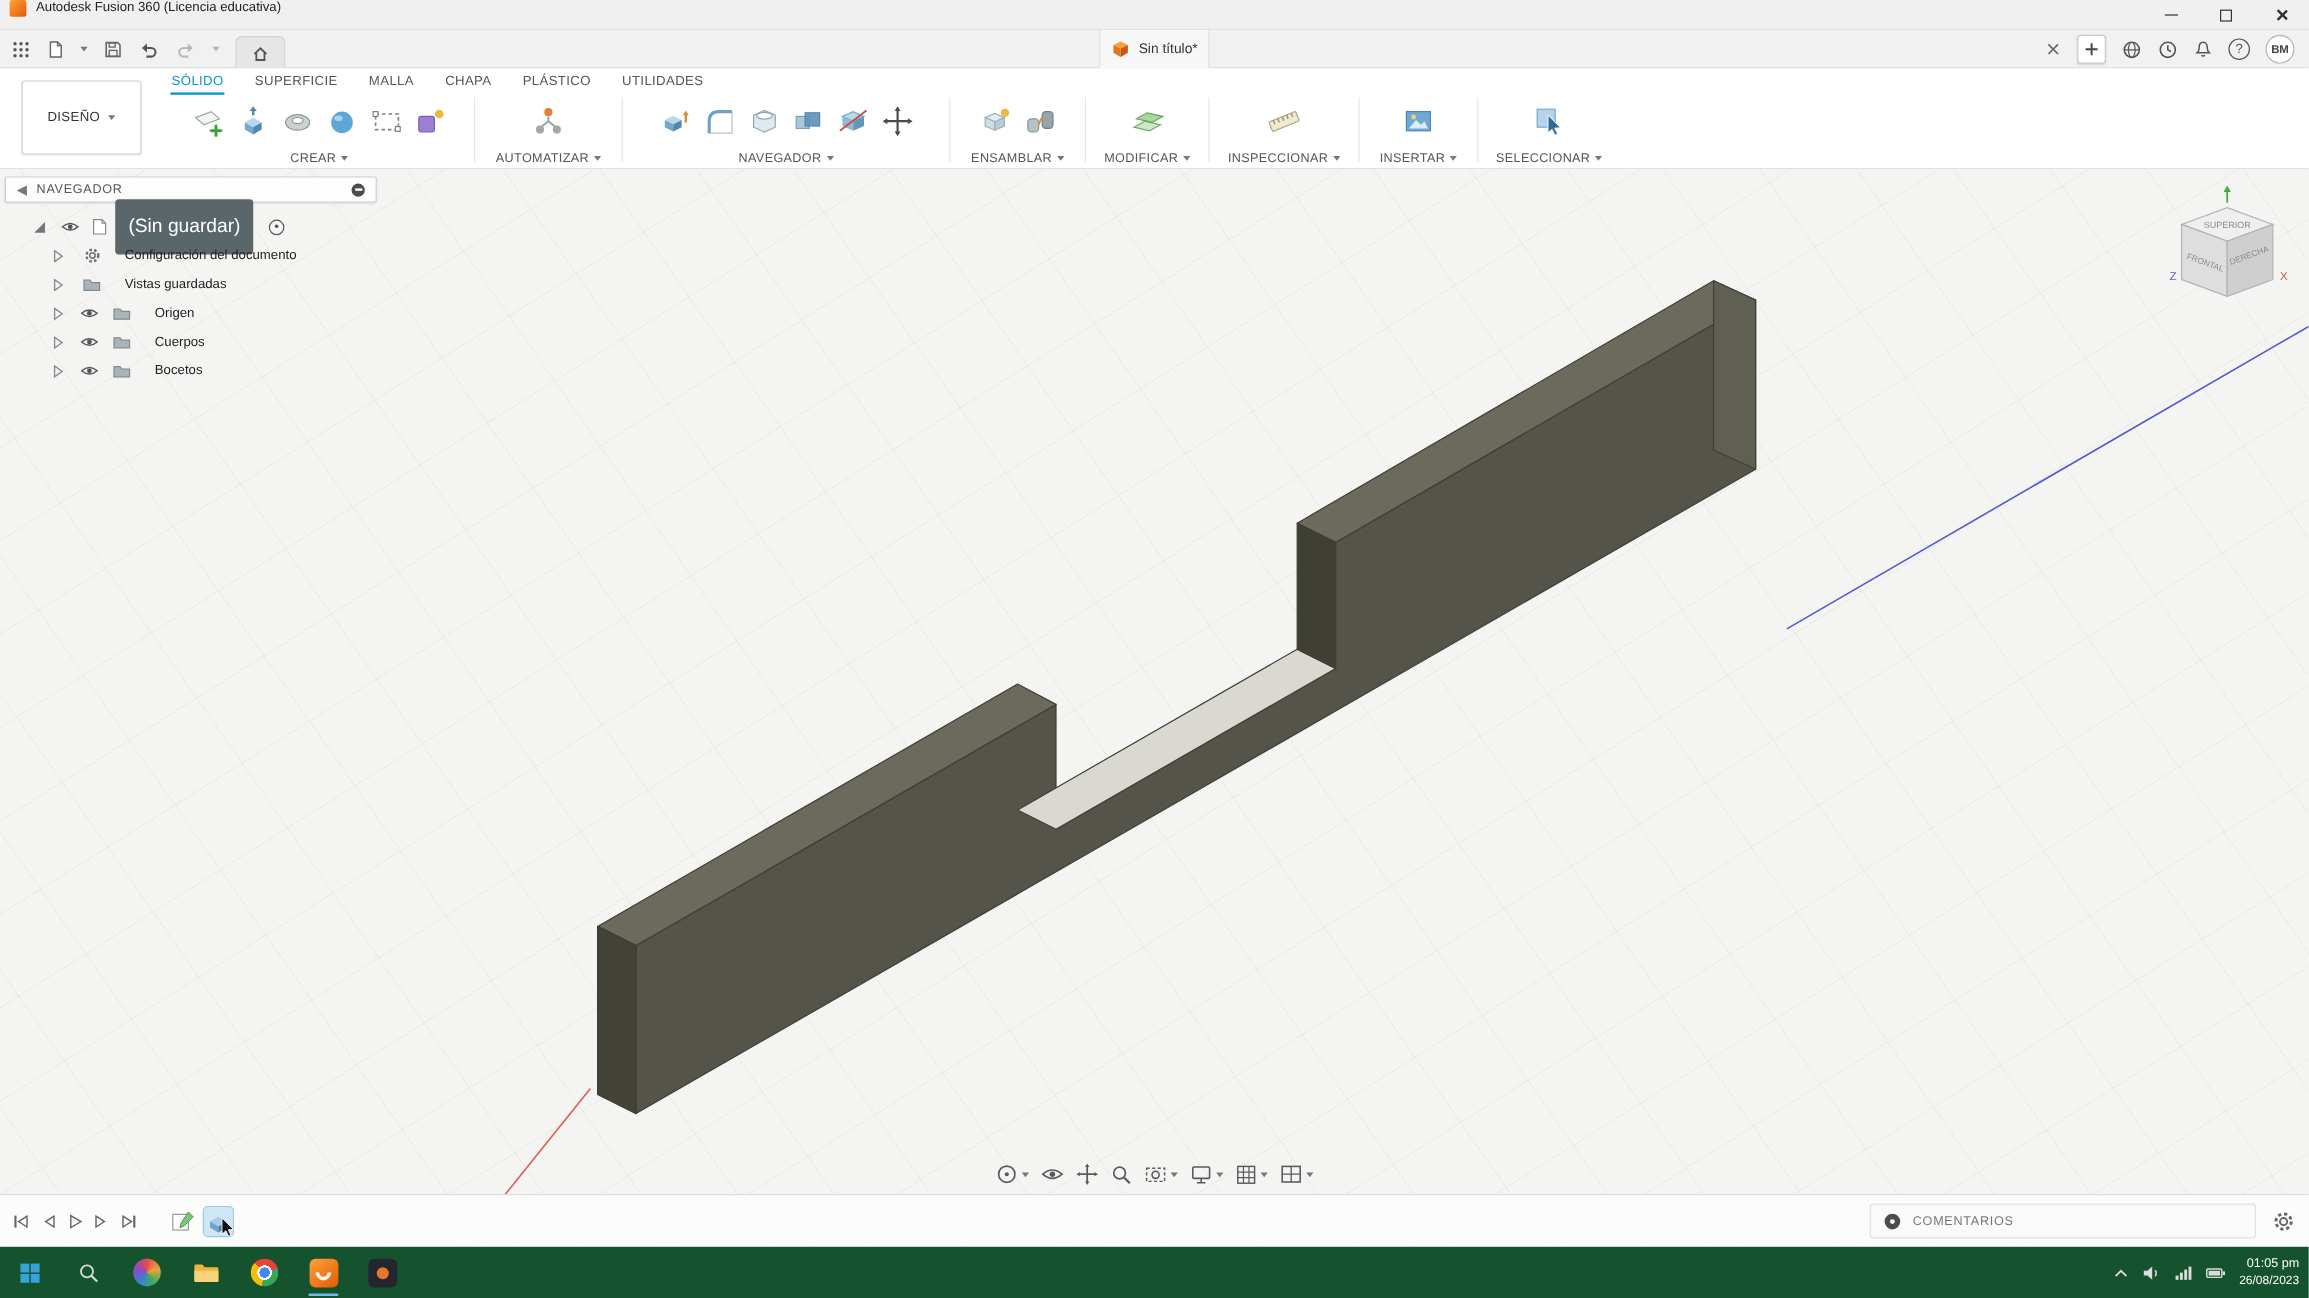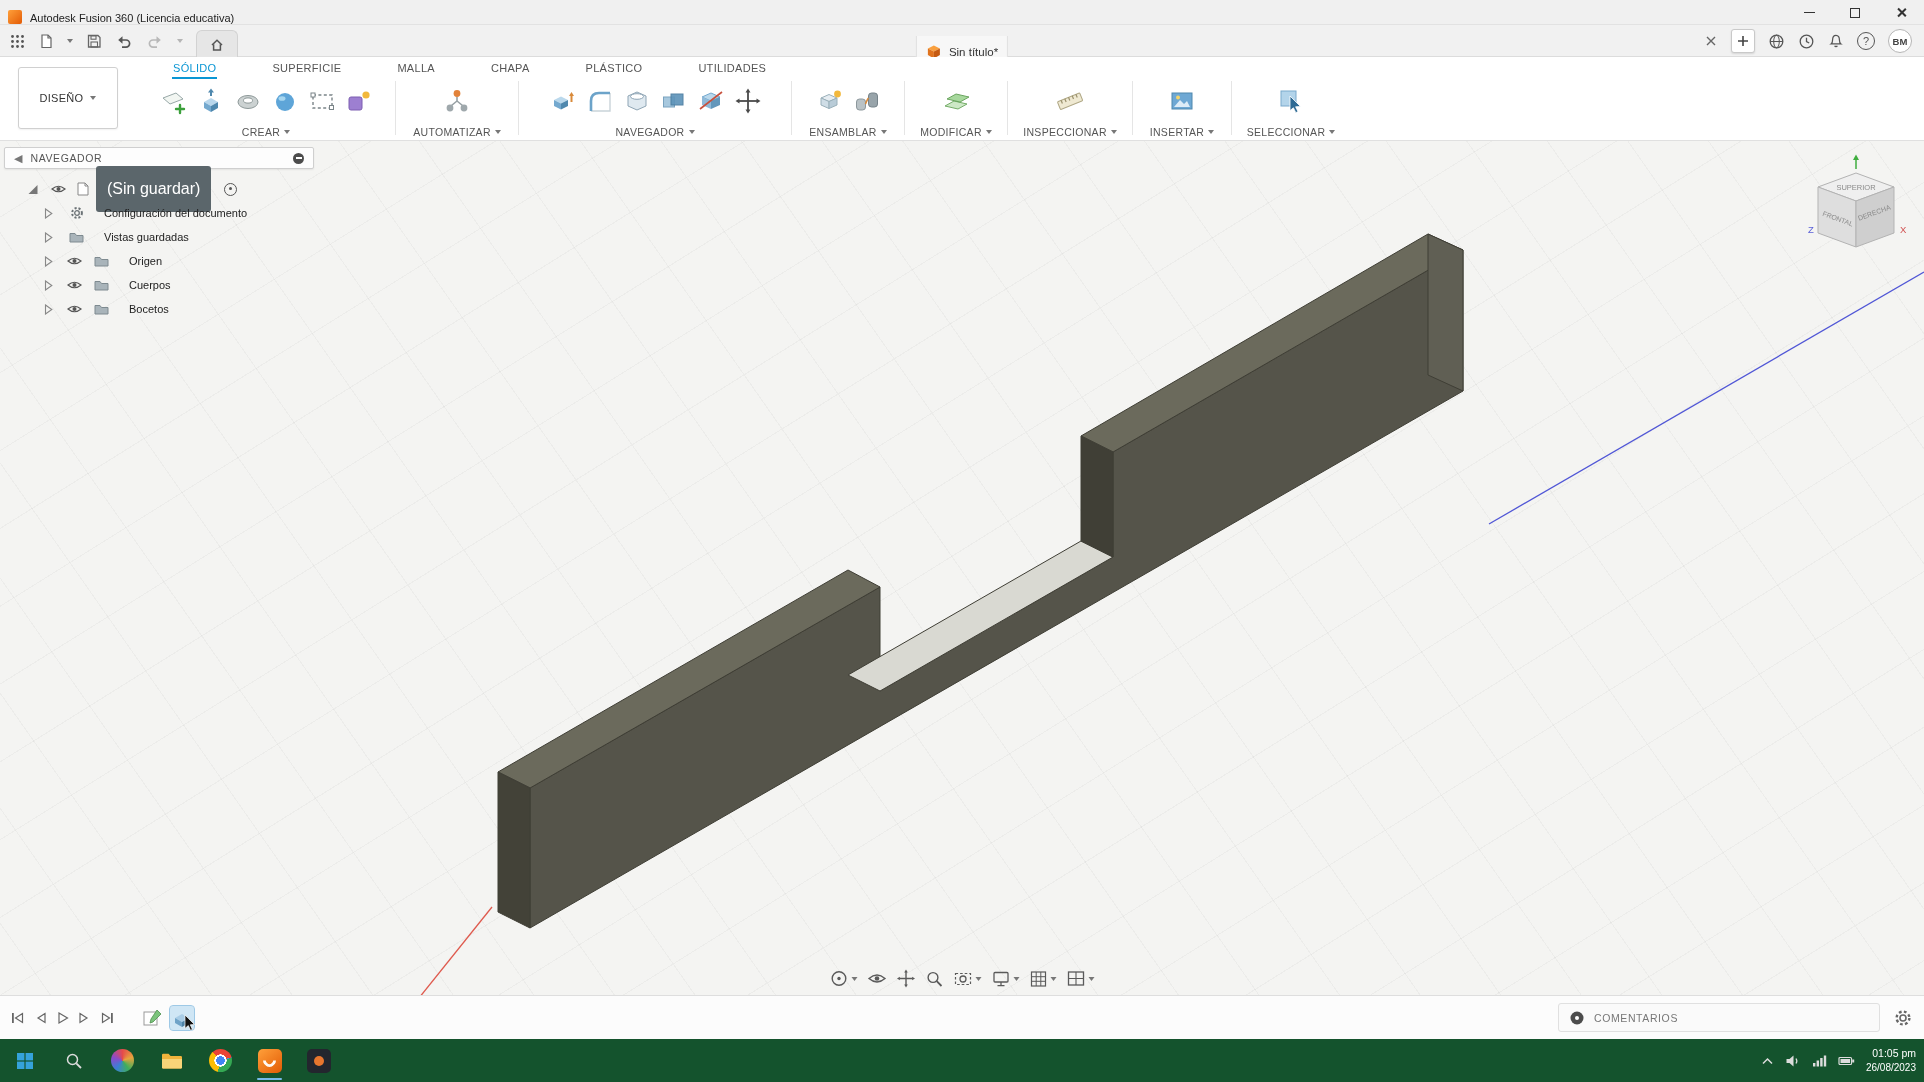--- a/index.html
+++ b/index.html
@@ -1,49 +1,49 @@
 <!DOCTYPE html>
 <html><head>
 <meta charset="utf-8">
 <style>
   * { margin:0; padding:0; box-sizing:border-box; }
   html,body { width:1924px; height:1082px; overflow:hidden; font-family:"Liberation Sans", sans-serif; user-select:none; }
   #app { position:relative; width:1924px; height:1082px; background:#f0f0f0; }
 
   
-  .titlebar { position:absolute; left:0; top:0; width:100%; height:25px; background:#f0f0f0; display:flex; align-items:flex-end; border-bottom:1px solid #e2e2e2; }
+  .titlebar { position:absolute; left:0; top:0; width:100%; height:25px; background:#f0f0f0; display:flex; align-items:flex-start; border-bottom:1px solid #e2e2e2; }
   .titlebar .appicon { width:14px; height:14px; margin-left:8px; border-radius:2px; background:linear-gradient(135deg,#ffa03a,#e35b05); }
   .titlebar .title { font-size:11px; color:#222; margin-left:8px; }
   .winbtns { position:absolute; right:0; top:0; height:25px; display:flex; }
   .winbtn { width:46px; height:25px; display:flex; align-items:center; justify-content:center; }
   .glyph-min { width:11px; height:1.5px; background:#333; }
   .glyph-max { width:10px; height:10px; border:1.4px solid #333; }
   .glyph-close { position:relative; width:11px; height:11px; }
   .glyph-close::before,.glyph-close::after { content:""; position:absolute; left:5px; top:0; width:1.5px; height:11px; background:#333; }
   .glyph-close::before { transform:rotate(45deg);} .glyph-close::after { transform:rotate(-45deg);}
 
   
   .topbar { position:absolute; left:0; top:25px; width:100%; height:32px; background:#f1f1f1; border-bottom:1px solid #dcdcdc; }
   .tb-left { position:absolute; left:10px; top:0; height:32px; display:flex; align-items:center; gap:13px; }
   .tb-right { position:absolute; right:12px; top:0; height:32px; display:flex; align-items:center; gap:13px; }
   .tbicon { display:flex; align-items:center; justify-content:center; }
   .caret { width:0; height:0; border-left:3.5px solid transparent; border-right:3.5px solid transparent; border-top:4px solid #777; display:inline-block; }
   .caret.dim { border-top-color:#b5b5b5; }
   .home-tab { width:42px; height:27px; margin-top:5px; background:#e6e6e6; border:1px solid #d2d2d2; border-bottom:none; border-radius:6px 6px 0 0; display:flex; align-items:center; justify-content:center; }
-  .doc-tab { position:absolute; left:50%; top:11px; transform:translateX(-50%); height:32px; display:flex; align-items:center; gap:7px; padding:0 9px; background:#f7f7f7; border-left:1px solid #e0e0e0; border-right:1px solid #e0e0e0; }
+  .doc-tab { position:absolute; left:50%; top:0; transform:translateX(-50%); height:32px; display:flex; align-items:center; gap:7px; padding:0 9px; background:#f7f7f7; border-left:1px solid #e0e0e0; border-right:1px solid #e0e0e0; }
   .doc-tab .label { font-size:11.5px; color:#333; }
   .newtab-btn { width:24px; height:24px; background:#fff; border:1px solid #c9c9c9; border-radius:3px; box-shadow:0 1px 2px rgba(0,0,0,.12); display:flex; align-items:center; justify-content:center; }
   .help-btn { width:18px; height:18px; border:1.5px solid #555; border-radius:50%; display:flex; align-items:center; justify-content:center; font-size:11px; color:#555; }
   .avatar { width:24px; height:24px; border-radius:50%; background:#fff; border:1px solid #b5b5b5; display:flex; align-items:center; justify-content:center; font-size:9.5px; font-weight:bold; color:#444; }
 
   
   .ribbon { position:absolute; left:0; top:57px; width:100%; height:84px; background:#fff; border-bottom:1px solid #e0e0e0; }
   .design-box { position:absolute; left:18px; top:10px; width:100px; height:62px; border:1px solid #d0d0d0; border-radius:3px; background:#fff; box-shadow:0 1px 2px rgba(0,0,0,.06); display:flex; align-items:center; justify-content:center; gap:7px; font-size:11px; color:#333; letter-spacing:.3px; }
   .rtabs { position:absolute; left:142px; top:2px; display:flex; gap:24px; }
-  .rtab { font-size:11px; color:#555; letter-spacing:.3px; padding:3px 1px; border-bottom:2px solid transparent;margin-left:30px; }
+  .rtab { font-size:11px; color:#555; letter-spacing:.3px; padding:3px 1px; border-bottom:2px solid transparent; }
   .rtab.active { color:#0a96d4; border-bottom-color:#0a96d4; }
   .rgroups { position:absolute; left:140px; top:22px; height:62px; display:flex; align-items:stretch; }
   .rgroup { display:flex; flex-direction:column; justify-content:space-between; padding:0 4px; }
   .g-icons { display:flex; align-items:center; justify-content:center; gap:7px; height:44px; }
   .g-label { display:flex; align-items:center; justify-content:center; gap:4px; font-size:10.5px; color:#555; letter-spacing:.3px; padding-bottom:3px; }
   .gdiv { width:1px; background:#e5e5e5; margin:2px 3px 6px 3px; }
   .ricon { width:30px; height:30px; display:flex; align-items:center; justify-content:center; }
 
   
   .canvas { position:absolute; left:0; top:141px; width:1924px; height:898px; background-color:#f4f4f2;

